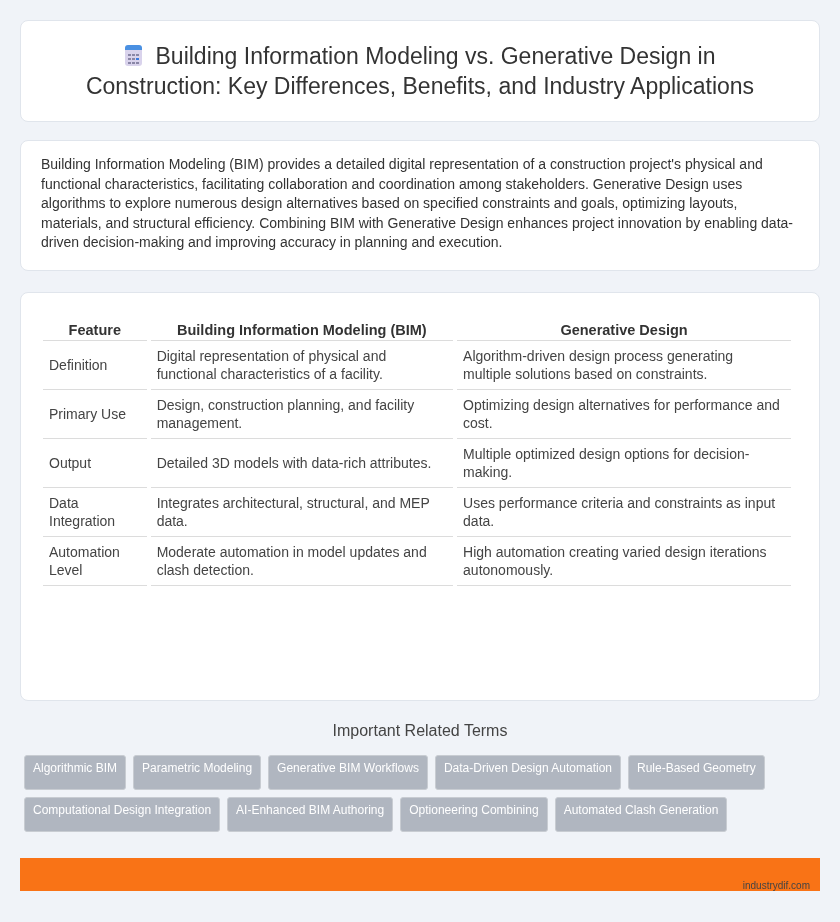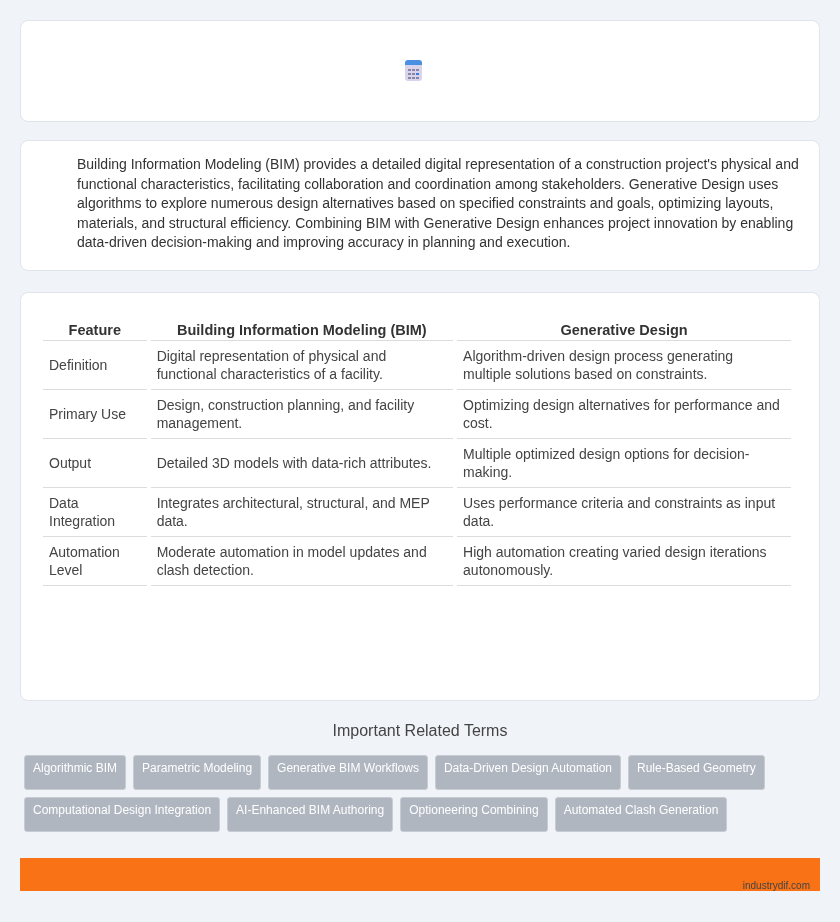--- a/index.html
+++ b/index.html
@@ -34,21 +34,21 @@
       vertical-align: -2px;
       margin-right: 14px;
       position: relative;
     }
     .title-icon .top { position: absolute; left: 0; top: 0; width: 17px; height: 6px; background: #4a90e2; border-radius: 3px 3px 0 0; }
     .title-icon .body { position: absolute; left: 0; top: 5px; width: 17px; height: 16px; background: #d9d3ec; border-radius: 0 0 3px 3px; }
     .title-icon .dot { position: absolute; width: 3px; height: 2px; background: #8a86a6; }
     .title-icon .dot.blue { background: #3a7be0; }
 
     .intro-card { top: 140px; height: 131px; padding: 14px 20px; }
-    .intro-text { font-size: 14px; line-height: 19.5px; color: #333; margin-left: 36px; }
+    .intro-text { font-size: 14px; line-height: 19.5px; color: #333; }
 
     .table-card { top: 292px; height: 409px; padding: 18px 22px 0 22px; }
     table { width: 756px; border-collapse: separate; border-spacing: 4px 0; margin-left: -4px; }
     th {
       font-size: 14.5px; font-weight: bold; color: #333;
       text-align: center; height: 30px; padding-top: 8px;
       border-bottom: 1px solid #dcdcdc;
     }
     td {
       font-size: 14px; line-height: 18px; color: #444;
@@ -91,21 +91,21 @@
       <span class="body"></span>
       <span class="dot" style="left:3px;top:9px"></span>
       <span class="dot" style="left:7px;top:9px"></span>
       <span class="dot" style="left:11px;top:9px"></span>
       <span class="dot" style="left:3px;top:13px"></span>
       <span class="dot" style="left:7px;top:13px"></span>
       <span class="dot blue" style="left:11px;top:13px"></span>
       <span class="dot" style="left:3px;top:17px"></span>
       <span class="dot" style="left:7px;top:17px"></span>
       <span class="dot" style="left:11px;top:17px"></span>
-    </span>
+    </span><span>Building Information Modeling vs. Generative Design in Construction: Key Differences, Benefits, and Industry Applications</span>
   </h1>
 </div>
 
 <div class="card intro-card">
   <p class="intro-text">Building Information Modeling (BIM) provides a detailed digital representation of a construction project's physical and functional characteristics, facilitating collaboration and coordination among stakeholders. Generative Design uses algorithms to explore numerous design alternatives based on specified constraints and goals, optimizing layouts, materials, and structural efficiency. Combining BIM with Generative Design enhances project innovation by enabling data-driven decision-making and improving accuracy in planning and execution.</p>
 </div>
 
 <div class="card table-card">
   <table>
     <thead>

